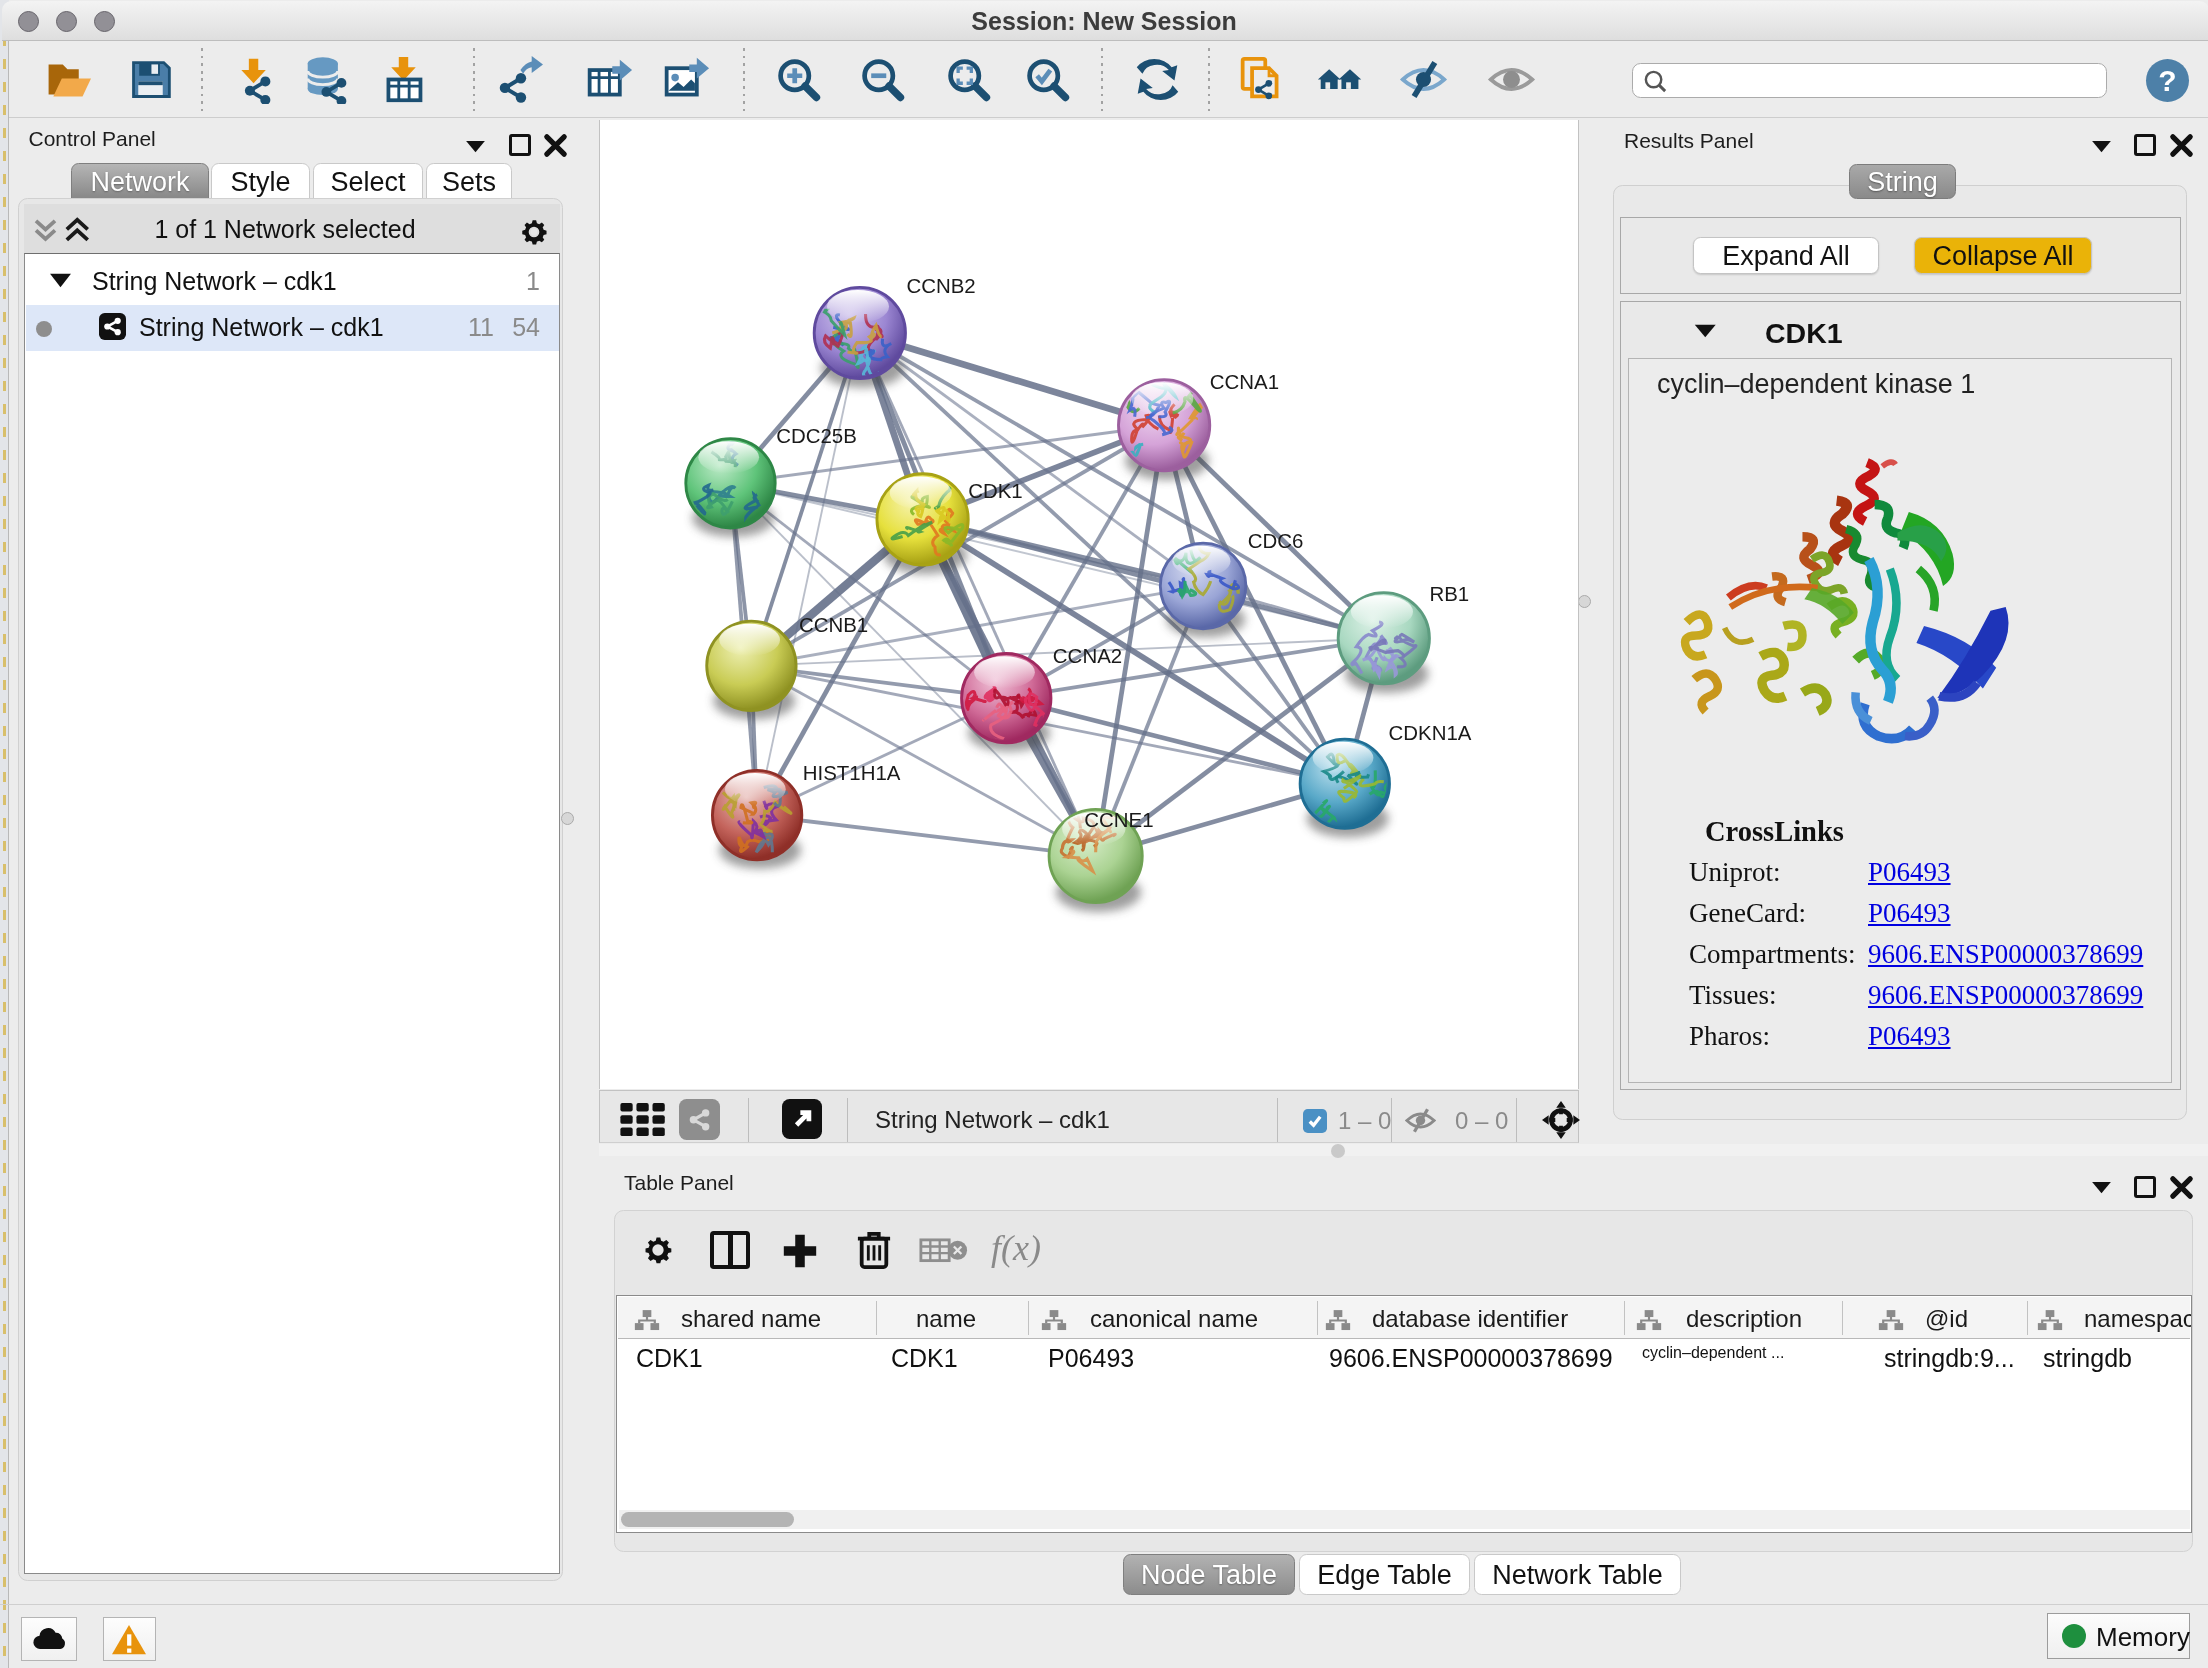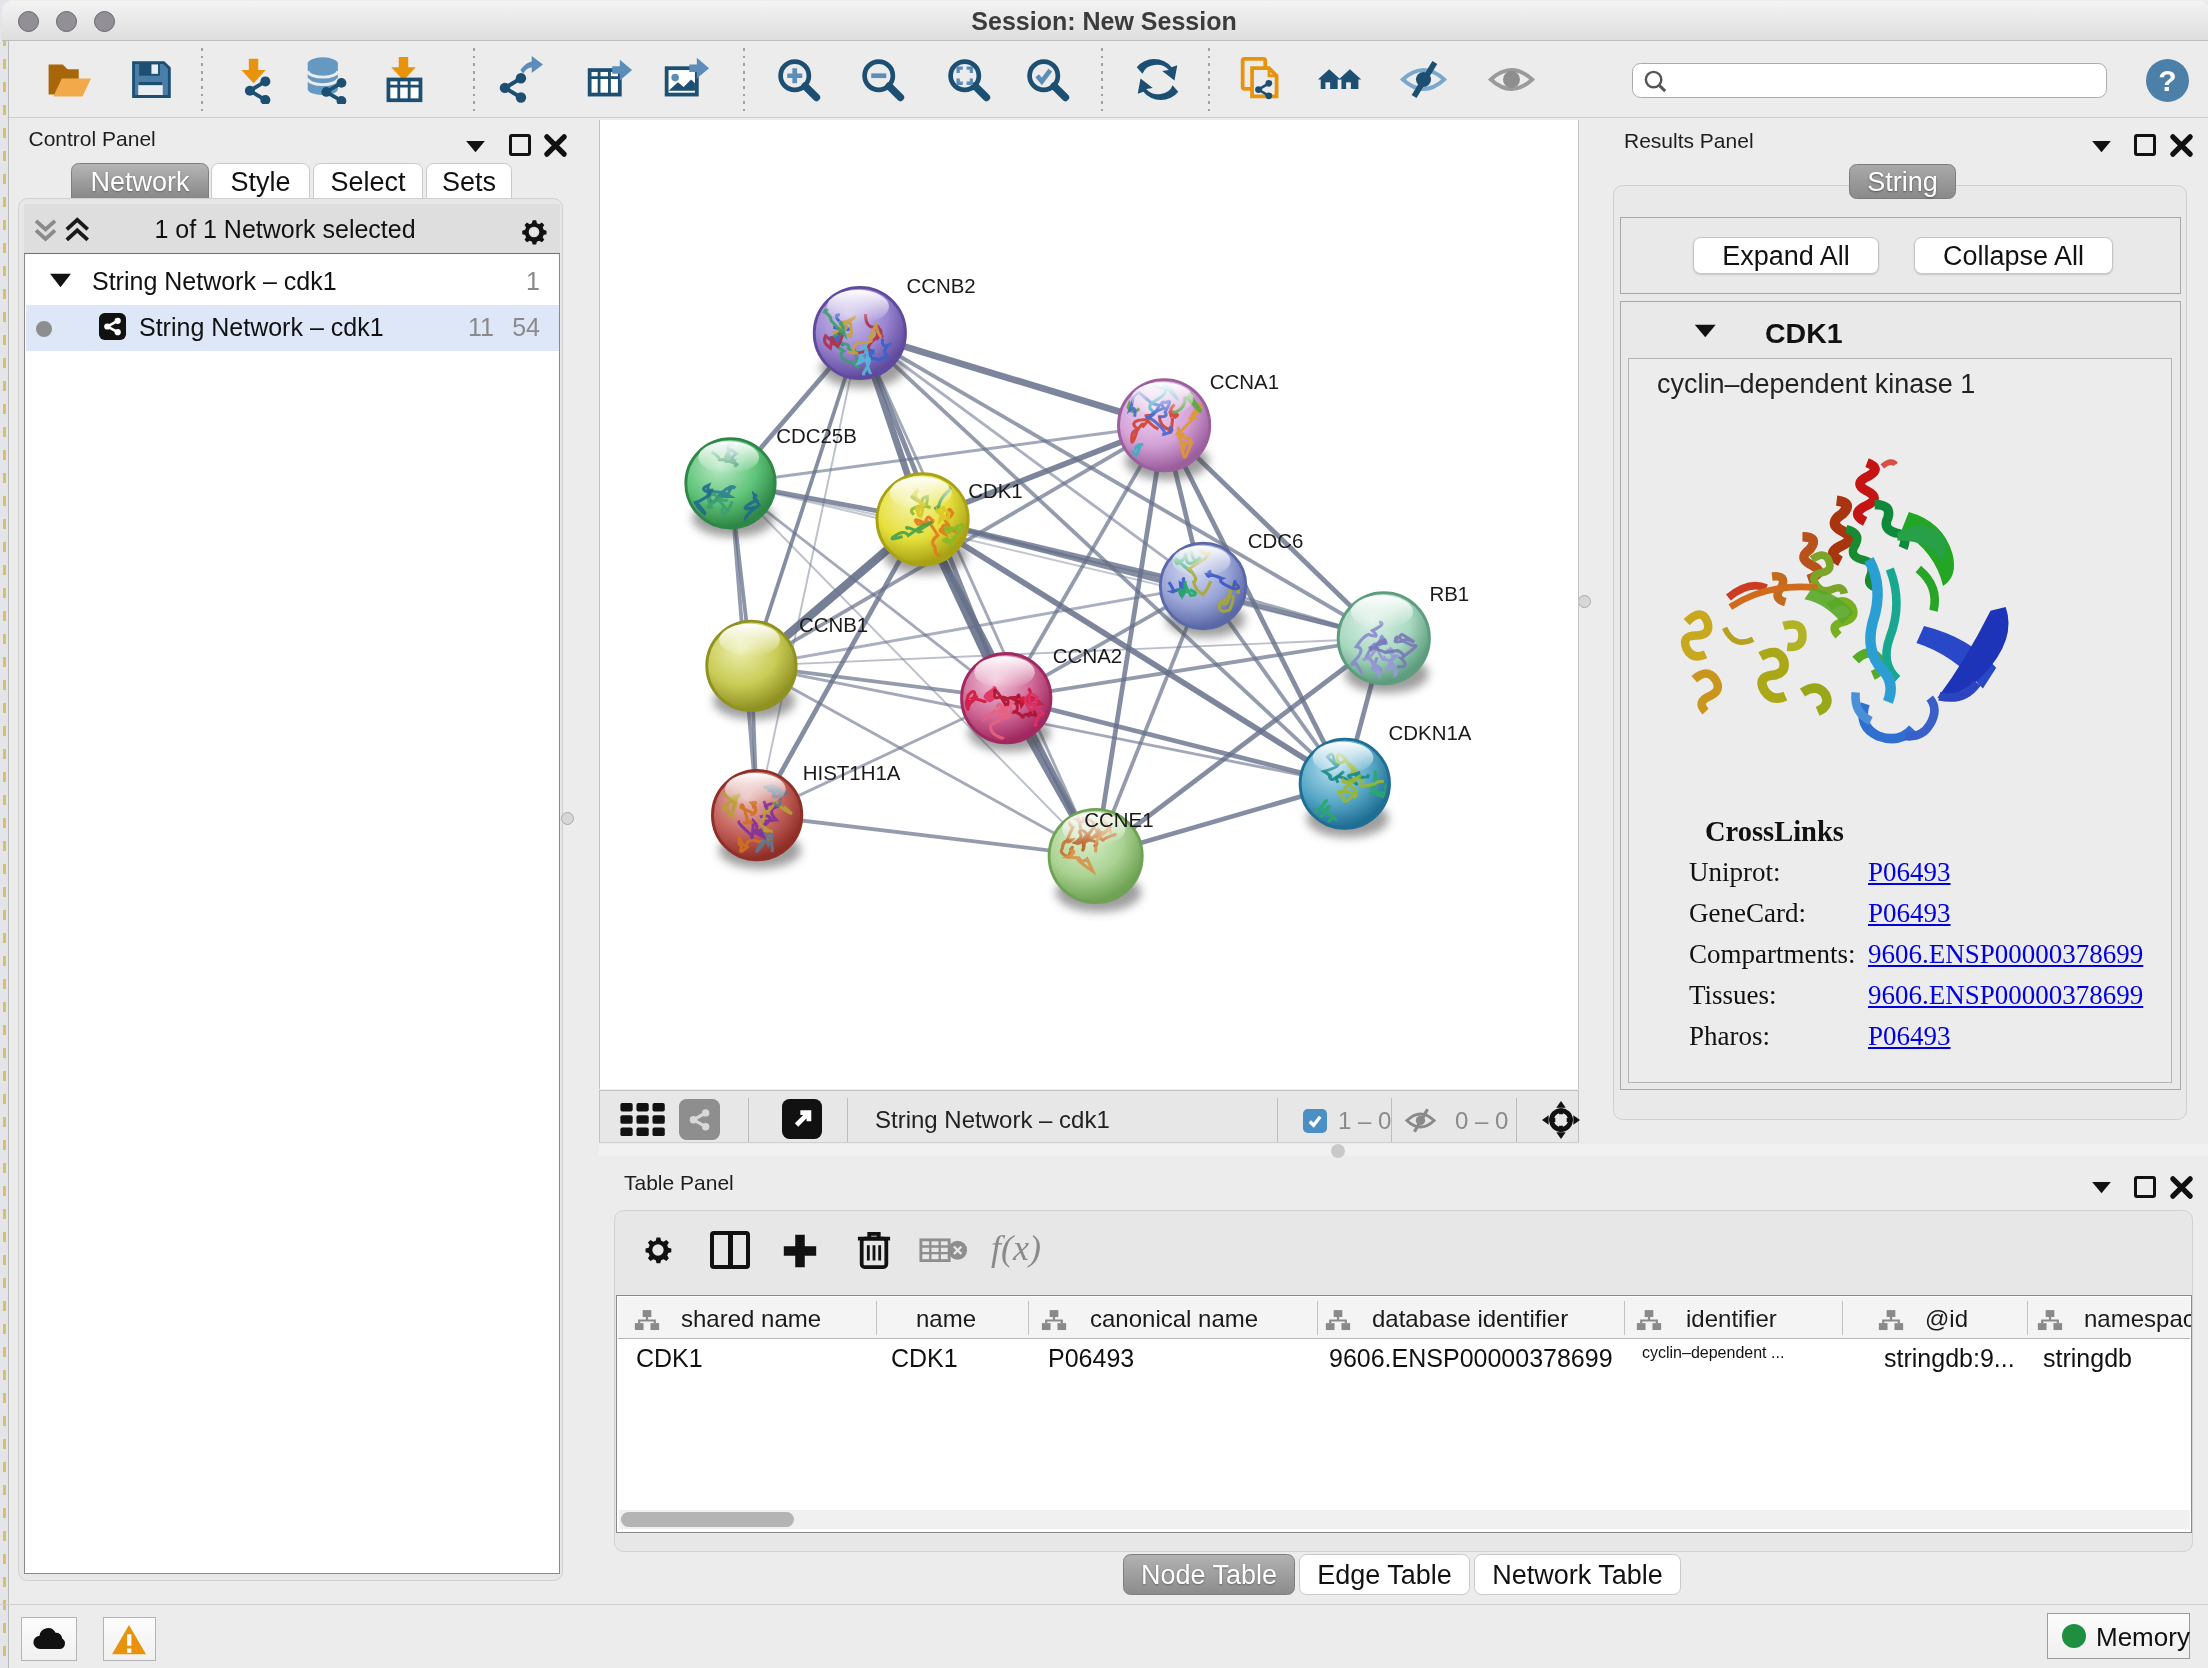--- a/index.html
+++ b/index.html
@@ -532,21 +532,21 @@
     <path d="M3 2 h20 l-10 12 z" fill="#111"></path>
   </svg>
 <div class="abs" style="left:2134px;top:134px;width:22px;height:22px;border:3.3px solid #111;border-radius:2.9px;"></div>
 <svg class="abs" style="left:2169px;top:133px;" width="25" height="25" viewBox="0 0 26 26">
     <path d="M4 4 L22 22 M22 4 L4 22" stroke="#111" stroke-width="5.5" stroke-linecap="round"></path>
   </svg>
 <div class="abs" style="left:1613px;top:185px;width:574px;height:935px;background:#e9e9e9;border:1px solid #cfcfcf;border-radius:9.5px;"></div>
 <div class="abs" style="left:1849px;top:164px;width:107px;height:35px;background:linear-gradient(#a9a9a9,#8a8a8a);border:1px solid #7c7c7c;border-radius:7.6px;color:#fff;font-size:27px;text-align:center;line-height:35px;text-shadow:0 1px 1.9px #555;">String</div>
 <div class="abs" style="left:1620px;top:217px;width:561px;height:77px;background:#e9e9e9;border:1.9px solid #a8a8a8;"></div>
 <div class="abs" style="left:1693px;top:237px;width:186px;height:37px;background:#fff;border:1px solid #c4c4c4;border-radius:7.6px;box-shadow:0 1px 1.9px rgba(0,0,0,0.15);color:#111;font-size:27px;text-align:center;line-height:37px;">Expand All</div>
-<div class="abs" style="left:1914px;top:237px;width:199px;height:37px;background:#ffffff;border:1px solid #c4c4c4;border-radius:7.6px;box-shadow:0 1px 1.9px rgba(0,0,0,0.15);color:#111;font-size:27px;text-align:center;line-height:37px;">Collapse All</div>
+<div class="abs" style="left:1914px;top:237px;width:178px;height:37px;background:#eab308;border:1px solid #c4c4c4;border-radius:7.6px;box-shadow:0 1px 1.9px rgba(0,0,0,0.15);color:#111;font-size:27px;text-align:center;line-height:37px;">Collapse All</div>
 <div class="abs" style="left:1620px;top:301px;width:561px;height:789px;background:#e9e9e9;border:1.9px solid #a8a8a8;"></div>
 <svg class="abs" style="left:1691px;top:321px;" width="28.5" height="21" viewBox="0 0 30 22">
     <path d="M4 4 h22 l-11 13 z" fill="#111"></path>
   </svg>
 <div class="abs" style="left:1765px;top:317px;font-size:28.5px;font-weight:bold;color:#111;">CDK1</div>
 <div class="abs" style="left:1628px;top:358px;width:544px;height:725px;background:#ececec;border:1px solid #b4b4b4;"></div>
 <div class="abs" style="left:1657px;top:369px;font-size:27px;color:#222;">cyclin–dependent kinase 1</div>
 <svg class="abs" style="left:1669px;top:455px;" width="360" height="302" viewBox="0 0 378 318">
     <path d="M208 8 q16 6 2 14 q-18 8 -2 16 q16 8 -2 16 q-16 8 0 16" fill="none" stroke="#c41414" stroke-width="10"></path>
     <path d="M224 12 q10-8 14-2" fill="none" stroke="#d8504a" stroke-width="6"></path>
@@ -661,21 +661,21 @@
 <svg class="abs" style="left:2037px;top:1309px;" width="26" height="23" viewBox="0 0 30 26">
     <rect x="10" y="1" width="10" height="8" fill="#8a8a8a"></rect>
     <rect x="1" y="16" width="10" height="8" fill="#8a8a8a"></rect>
     <rect x="19" y="16" width="10" height="8" fill="#8a8a8a"></rect>
     <path d="M15 9 v4 M6 16 v-3 h18 v3" stroke="#8a8a8a" stroke-width="2.5" fill="none"></path>
   </svg>
 <div class="abs" style="left:681px;top:1305px;width:247px;overflow:hidden;white-space:nowrap;font-size:24px;color:#1a1a1a;">shared name</div>
 <div class="abs" style="left:916px;top:1305px;width:247px;overflow:hidden;white-space:nowrap;font-size:24px;color:#1a1a1a;">name</div>
 <div class="abs" style="left:1090px;top:1305px;width:247px;overflow:hidden;white-space:nowrap;font-size:24px;color:#1a1a1a;">canonical name</div>
 <div class="abs" style="left:1372px;top:1305px;width:247px;overflow:hidden;white-space:nowrap;font-size:24px;color:#1a1a1a;">database identifier</div>
-<div class="abs" style="left:1686px;top:1305px;width:247px;overflow:hidden;white-space:nowrap;font-size:24px;color:#1a1a1a;">identifier</div>
+<div class="abs" style="left:1686px;top:1305px;width:247px;overflow:hidden;white-space:nowrap;font-size:24px;color:#1a1a1a;">description</div>
 <div class="abs" style="left:1925px;top:1305px;width:247px;overflow:hidden;white-space:nowrap;font-size:24px;color:#1a1a1a;">@id</div>
 <div class="abs" style="left:2084px;top:1305px;width:107px;overflow:hidden;white-space:nowrap;font-size:24px;color:#1a1a1a;">namespace</div>
 <div class="abs" style="left:636px;top:1344px;font-size:25px;color:#111;">CDK1</div>
 <div class="abs" style="left:891px;top:1344px;font-size:25px;color:#111;">CDK1</div>
 <div class="abs" style="left:1048px;top:1344px;font-size:25px;color:#111;">P06493</div>
 <div class="abs" style="left:1329px;top:1344px;font-size:25px;color:#111;">9606.ENSP00000378699</div>
 <div class="abs" style="left:1642px;top:1344px;font-size:16px;color:#111;">cyclin–dependent ...</div>
 <div class="abs" style="left:1884px;top:1344px;font-size:25px;color:#111;">stringdb:9...</div>
 <div class="abs" style="left:2043px;top:1344px;font-size:25px;color:#111;">stringdb</div>
 <div class="abs" style="left:619px;top:1510px;width:1571px;height:19px;background:#f0f0f0;"></div>

